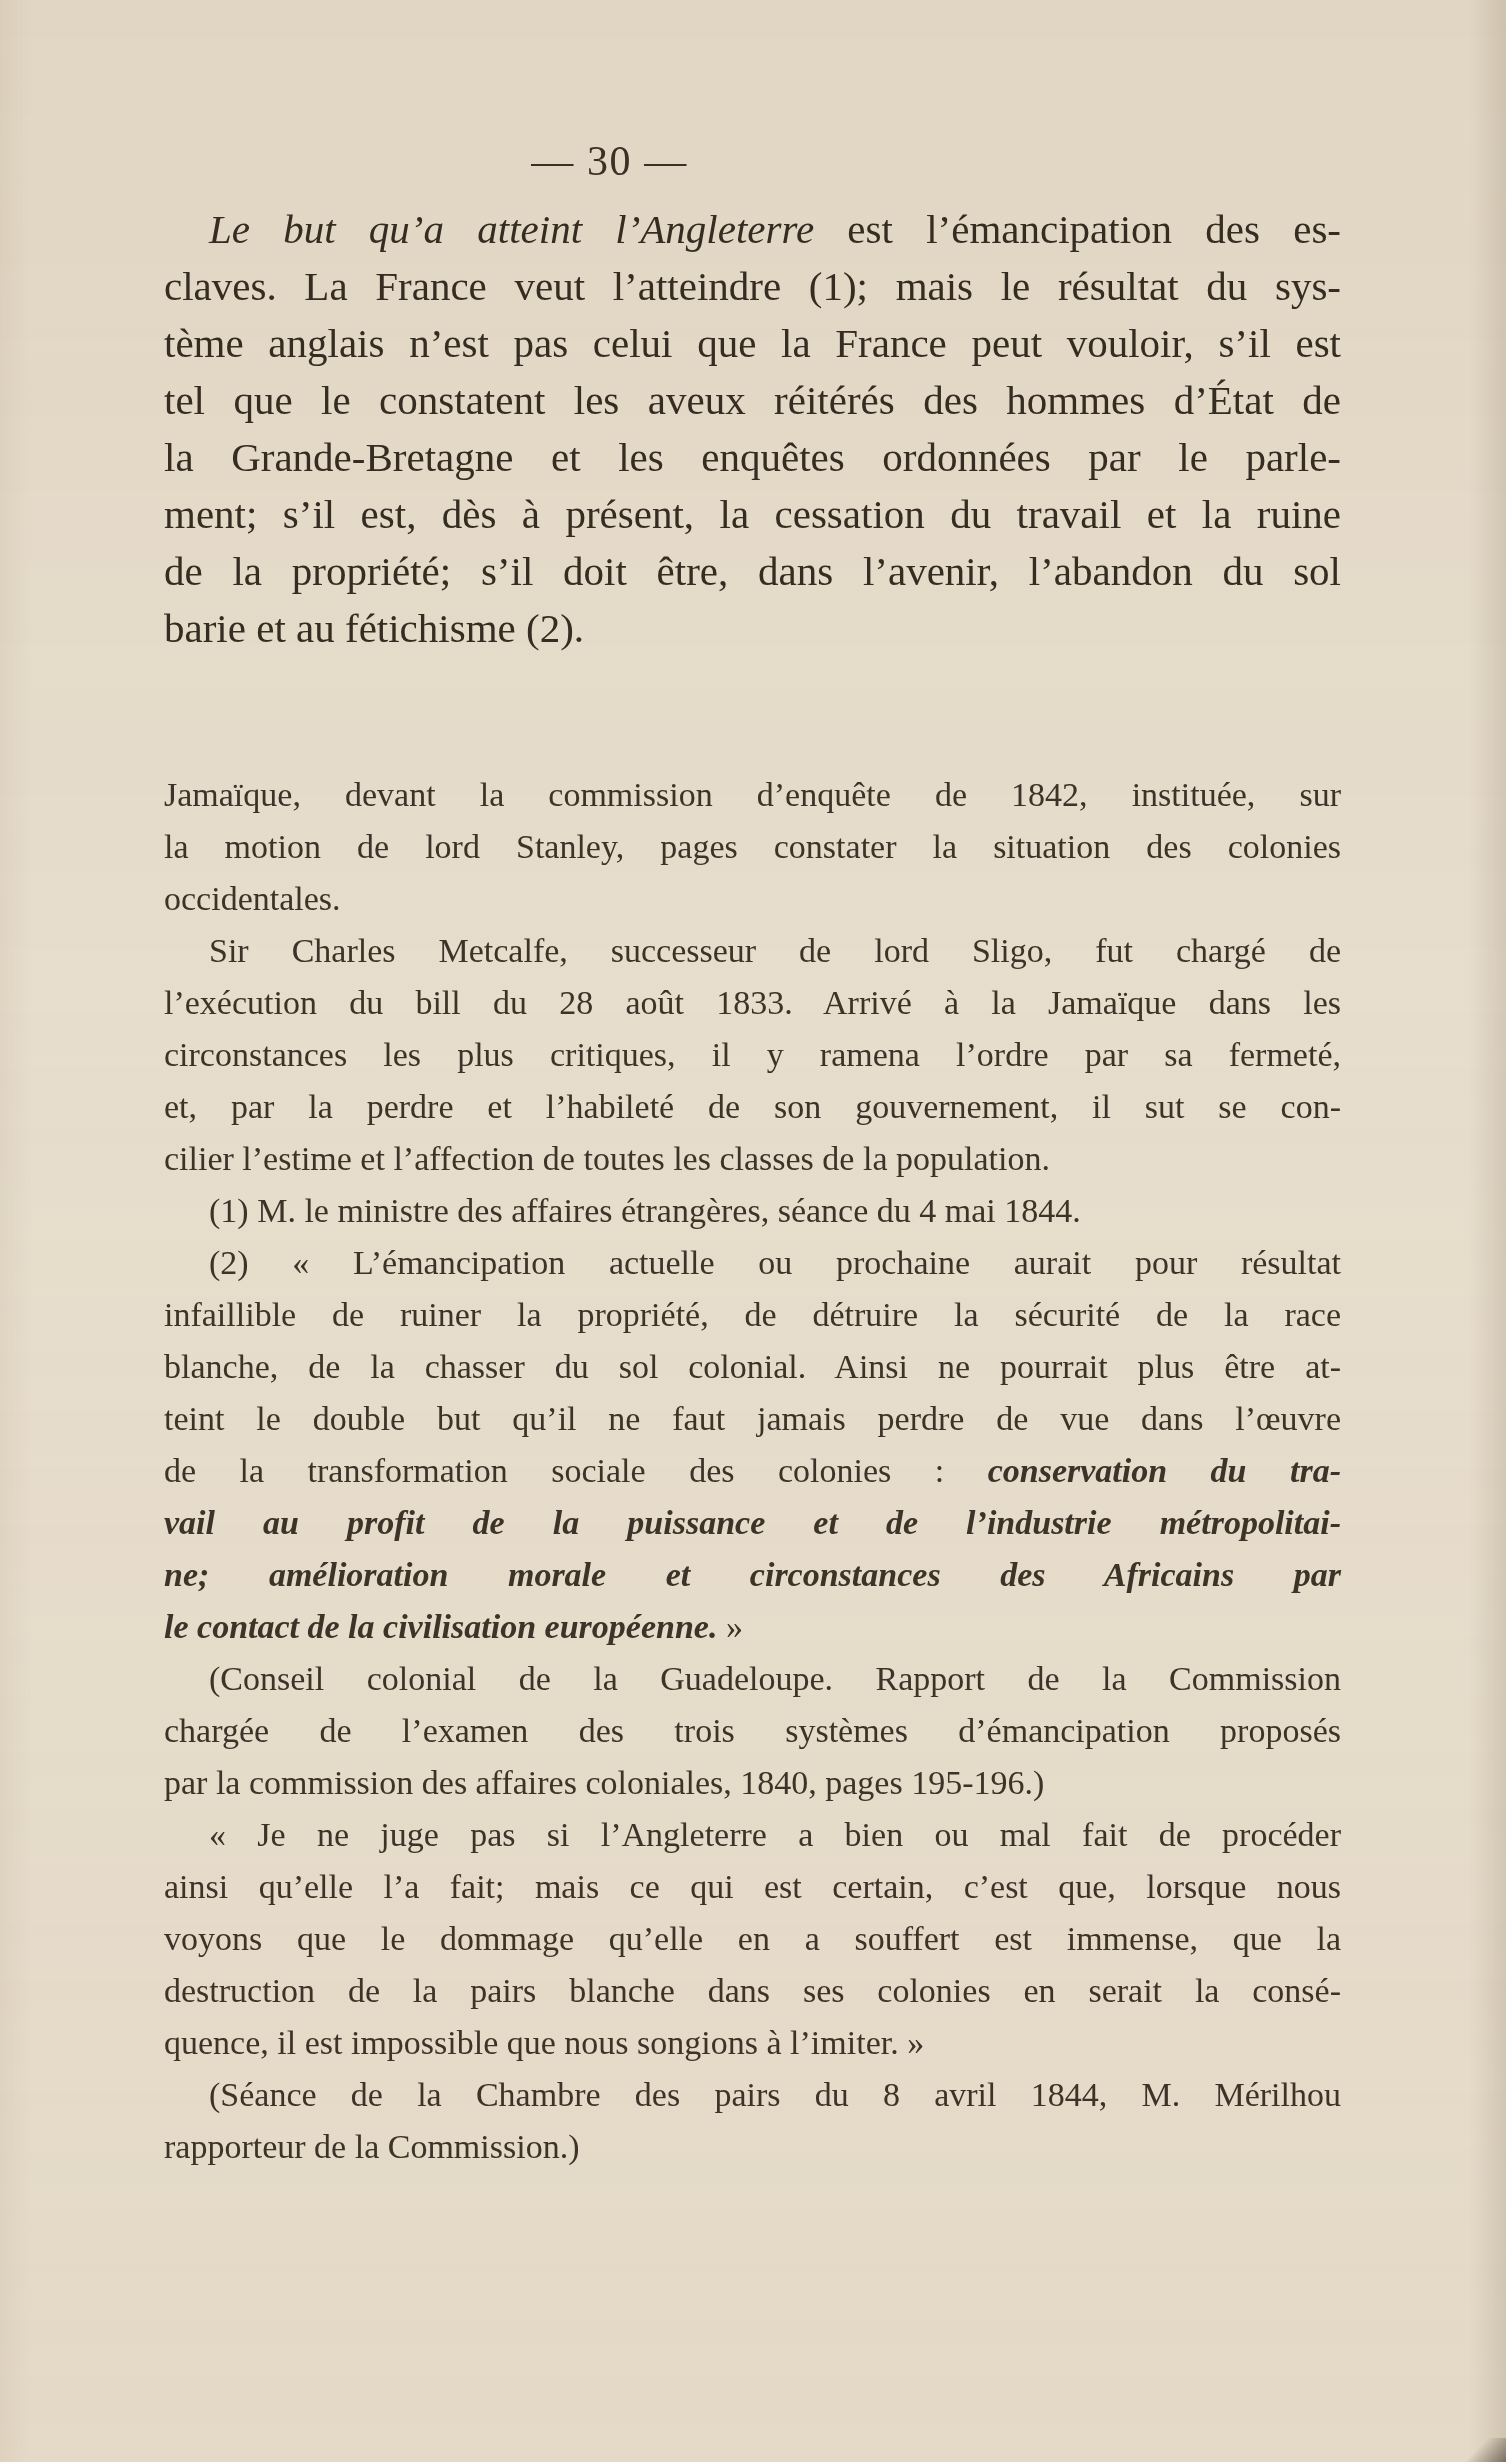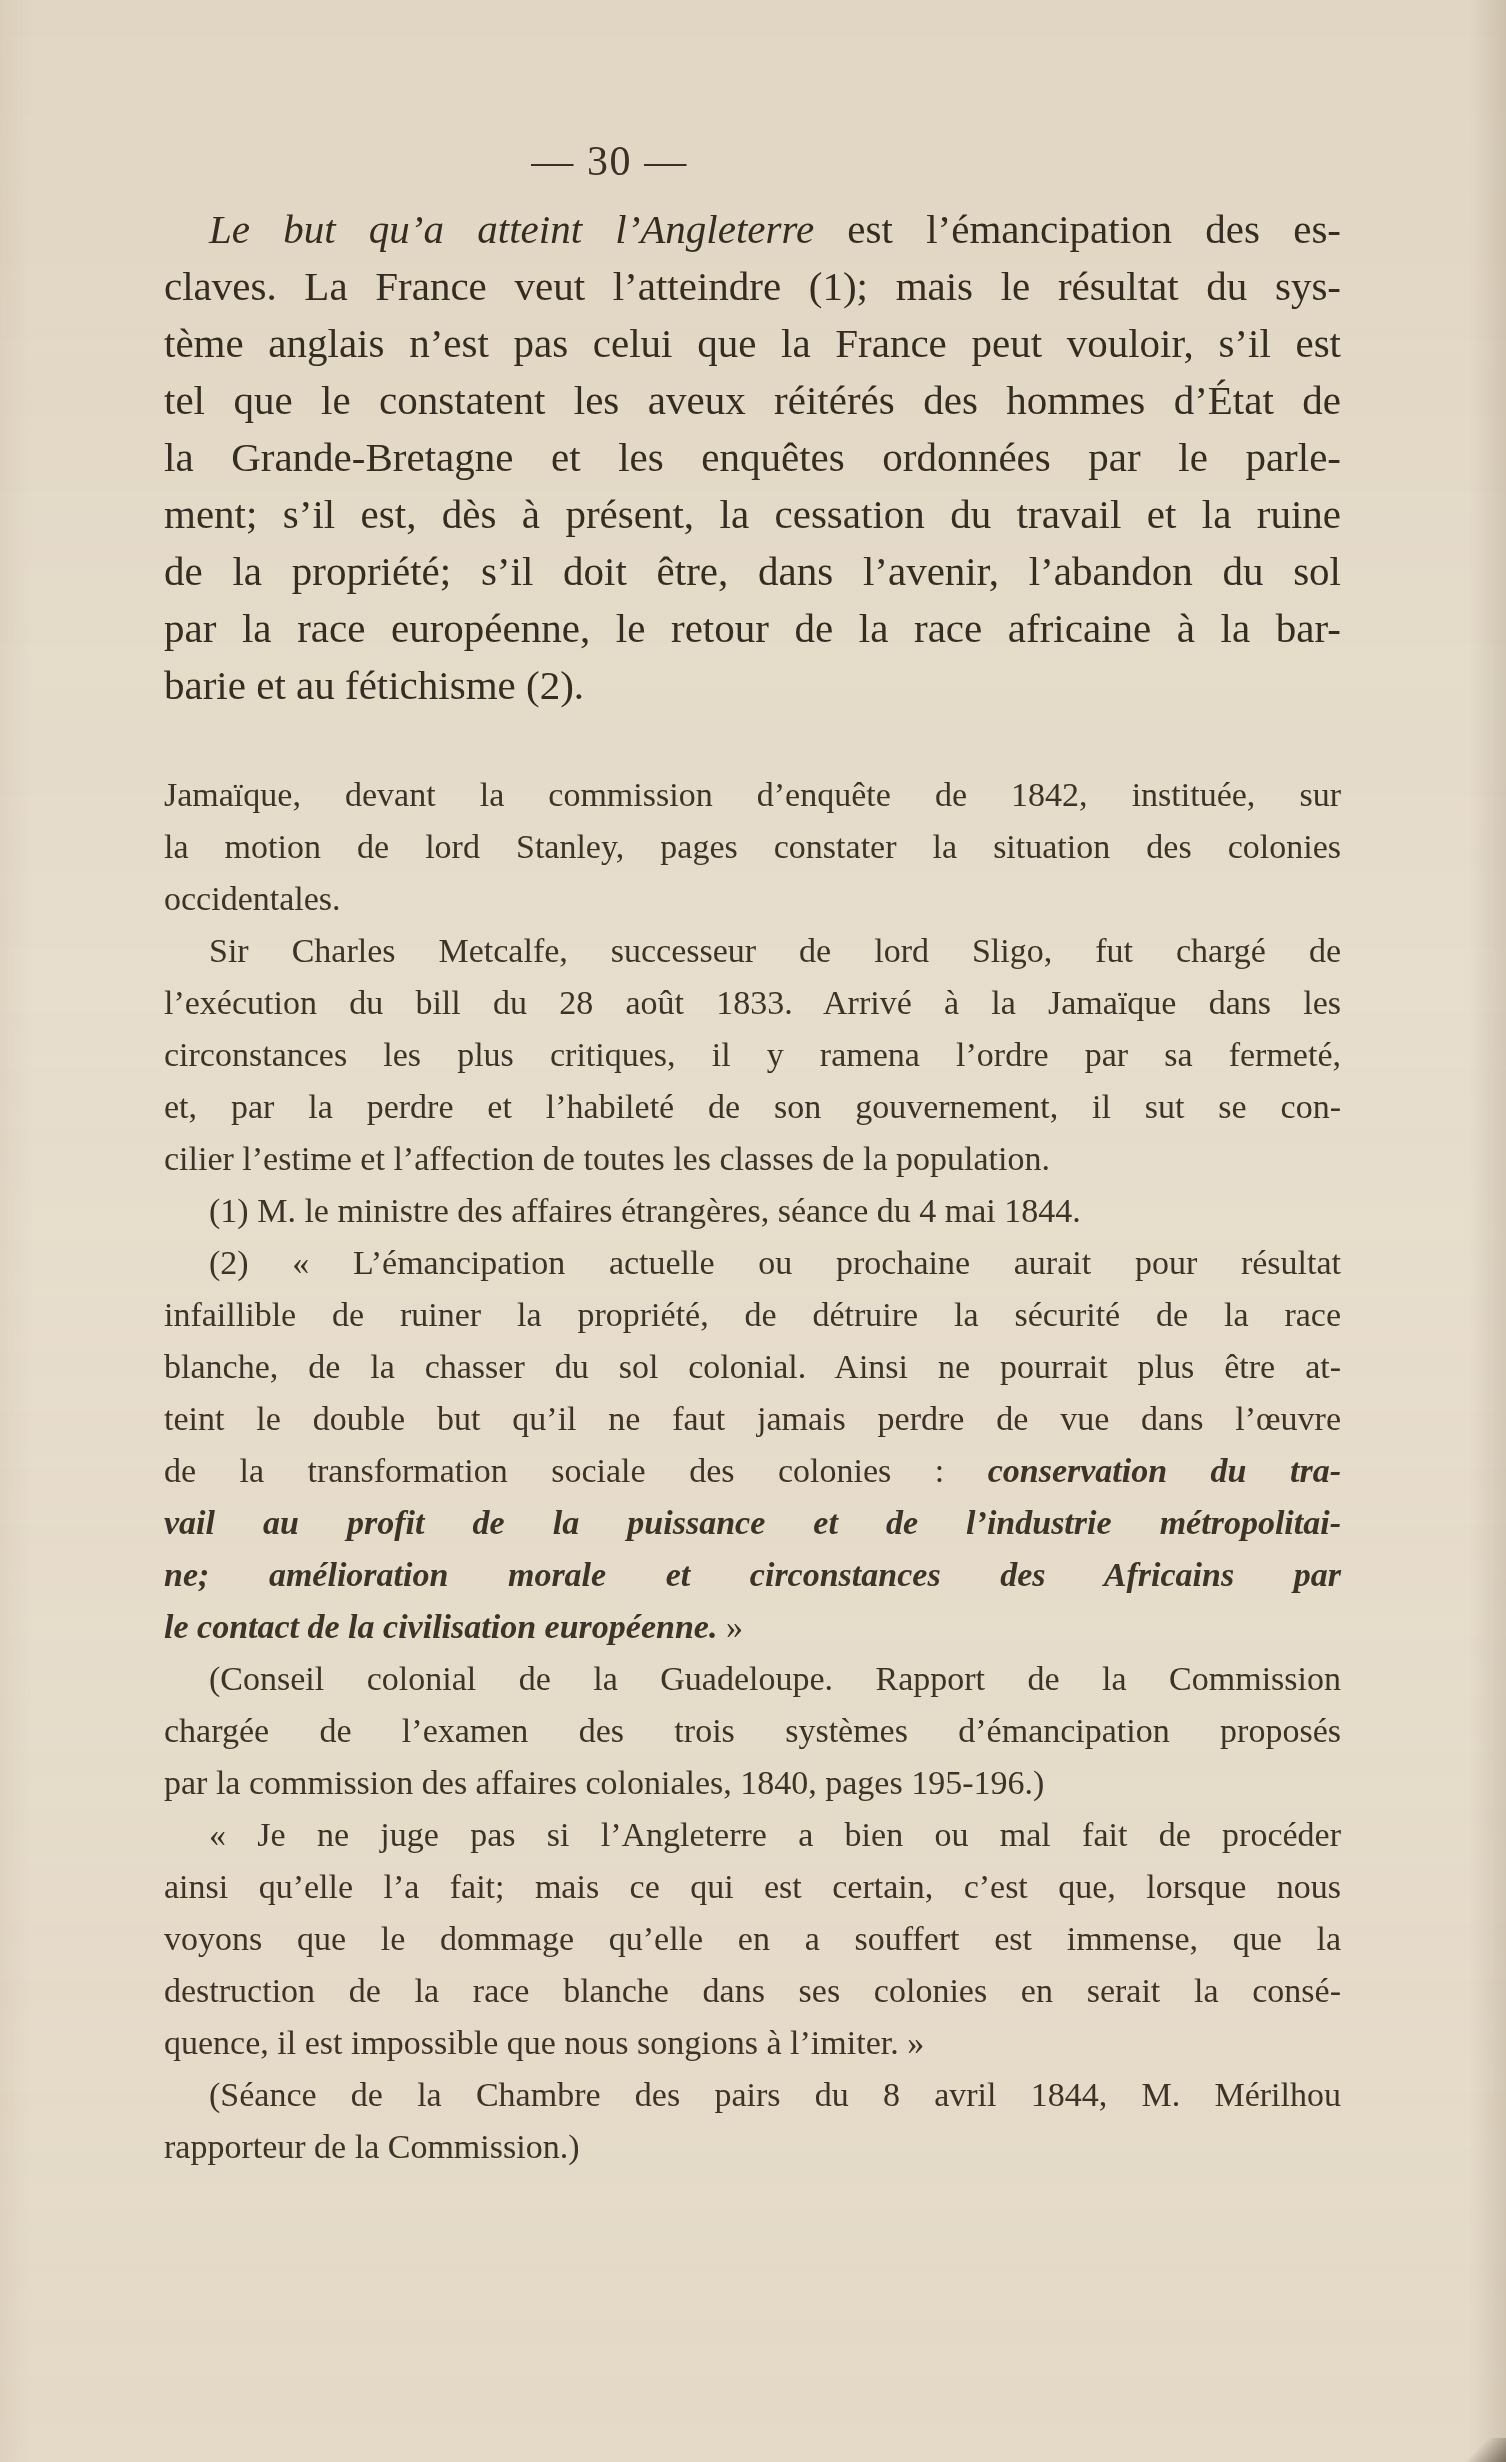--- a/index.html
+++ b/index.html
@@ -102,21 +102,20 @@
   <div class="page-number">— 30 —</div>
 
   <div class="body-text">
     <span class="line indent"><span class="it">Le but qu’a atteint l’Angleterre</span><span> est l’émancipation des es-</span></span>
     <span class="line">claves. La France veut l’atteindre (1); mais le résultat du sys-</span>
     <span class="line">tème anglais n’est pas celui que la France peut vouloir, s’il est</span>
     <span class="line">tel que le constatent les aveux réitérés des hommes d’État de</span>
     <span class="line">la Grande-Bretagne et les enquêtes ordonnées par le parle-</span>
     <span class="line">ment; s’il est, dès à présent, la cessation du travail et la ruine</span>
     <span class="line">de la propriété; s’il doit être, dans l’avenir, l’abandon du sol</span>
-    <span class="line">par la race européenne, le retour de la race africaine à la bar-</span>
     <span class="line last">barie et au fétichisme (2).</span>
   </div>
 
   <div class="footnotes">
     <span class="fn-line">Jamaïque, devant la commission d’enquête de 1842, instituée, sur</span>
     <span class="fn-line">la motion de lord Stanley, pages constater la situation des colonies</span>
     <span class="fn-line last">occidentales.</span>
     <span class="fn-line indent">Sir Charles Metcalfe, successeur de lord Sligo, fut chargé de</span>
     <span class="fn-line">l’exécution du bill du 28 août 1833. Arrivé à la Jamaïque dans les</span>
     <span class="fn-line">circonstances les plus critiques, il y ramena l’ordre par sa fermeté,</span>
@@ -130,21 +129,21 @@
     <span class="fn-line"><span>de la transformation sociale des colonies : </span><span class="bold-it">conservation du tra-</span></span>
     <span class="fn-line bold-it">vail au profit de la puissance et de l’industrie métropolitai-</span>
     <span class="fn-line bold-it">ne; amélioration morale et circonstances des Africains par</span>
     <span class="fn-line last"><span class="bold-it">le contact de la civilisation européenne.</span><span> »</span></span>
     <span class="fn-line indent">(Conseil colonial de la Guadeloupe. Rapport de la Commission</span>
     <span class="fn-line">chargée de l’examen des trois systèmes d’émancipation proposés</span>
     <span class="fn-line last">par la commission des affaires coloniales, 1840, pages 195-196.)</span>
     <span class="fn-line indent">« Je ne juge pas si l’Angleterre a bien ou mal fait de procéder</span>
     <span class="fn-line">ainsi qu’elle l’a fait; mais ce qui est certain, c’est que, lorsque nous</span>
     <span class="fn-line">voyons que le dommage qu’elle en a souffert est immense, que la</span>
-    <span class="fn-line">destruction de la race blanche dans ses colonies en serait la consé-</span>
+    <span class="fn-line">destruction de la pairs blanche dans ses colonies en serait la consé-</span>
     <span class="fn-line last">quence, il est impossible que nous songions à l’imiter. »</span>
     <span class="fn-line indent">(Séance de la Chambre des pairs du 8 avril 1844, M. Mérilhou</span>
     <span class="fn-line last">rapporteur de la Commission.)</span>
   </div>
 
   <div class="corner-shadow"></div>
 </div>
 
 
 </body></html>

